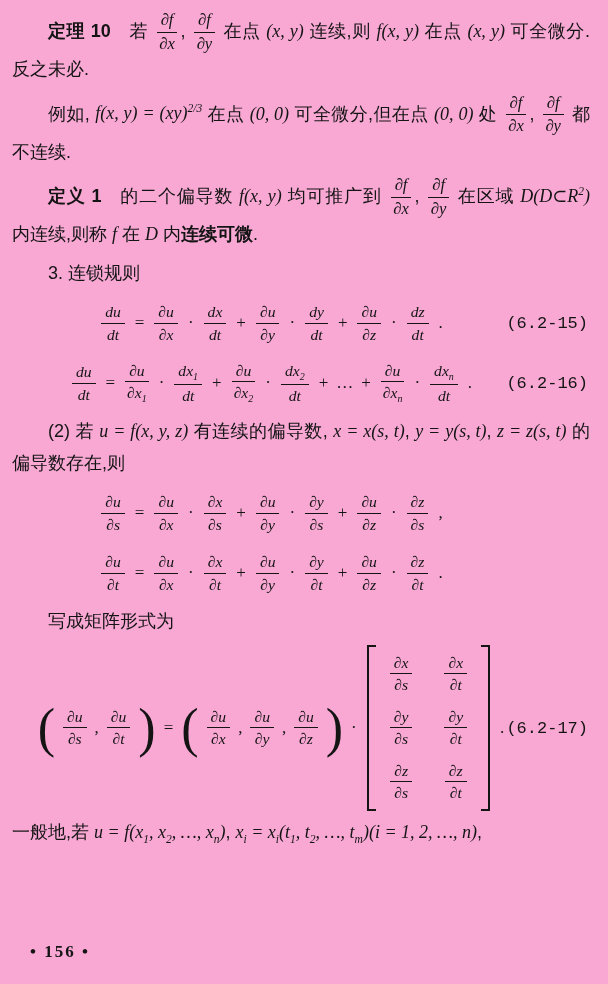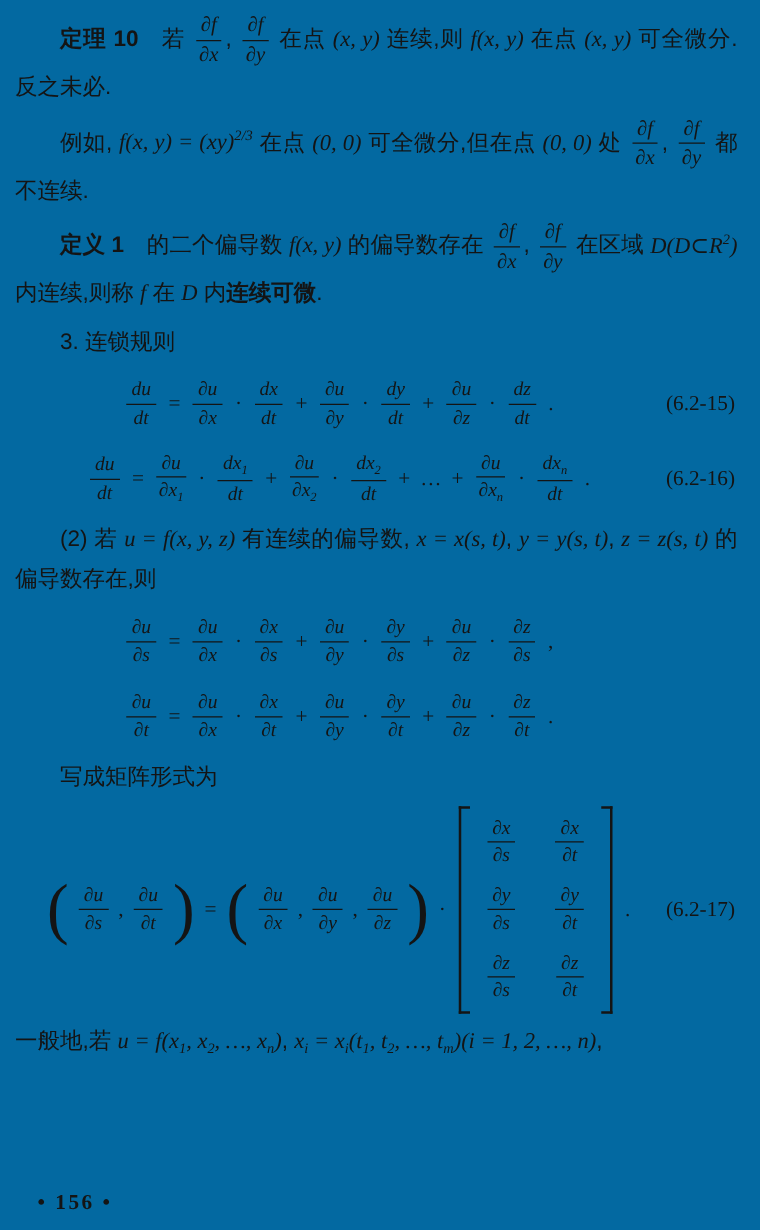--- a/index.html
+++ b/index.html
@@ -2,21 +2,21 @@
 <html lang="zh"><head>
 <meta charset="utf-8">
 <style>
   html, body { margin: 0; padding: 0; background: #f4f4f1; }
   .page {
     position: relative;
     width: 608px;
     height: 984px;
     margin: 0 auto;
     box-sizing: border-box;
-    background: #0369a1;
+    background: #f9a8d4;
     color: #141414;
     font-family: "Liberation Sans", "DejaVu Sans", sans-serif;
     padding: 10px 18px 0 12px;
     overflow: hidden;
   }
   .para {
     margin: 0 0 7px 0;
     font-size: 18px;
     line-height: 1.75;
     text-align: justify;
@@ -62,21 +62,21 @@
     white-space: nowrap;
   }
   .op { font-style: normal; padding: 0 1px; }
   .eqnum {
     position: absolute;
     right: 2px;
     top: 50%;
     transform: translateY(-50%);
     font-size: 17px;
     font-style: normal;
-    font-family: Liberation Serif, serif;
+    font-family: Liberation Mono, monospace;
   }
   .group { display: inline-flex; align-items: center; gap: 4px; }
   .bigp {
     font-size: 52px;
     font-weight: 300;
     line-height: 0.85;
     font-style: normal;
     transform: scaleY(1.05);
     padding: 0 1px;
   }
@@ -88,21 +88,21 @@
     display: grid;
     grid-template-columns: auto auto;
     gap: 12px 26px;
     padding: 8px 11px;
     justify-items: center;
     align-items: center;
   }
   .footer {
     position: absolute;
     left: 30px;
-    bottom: 12px;
+    bottom: 22px;
     font-size: 17px;
     font-weight: bold;
     letter-spacing: 2px;
     font-family: "Liberation Serif", "DejaVu Serif", serif;
   }
 </style>
 </head>
 <body>
 
 <div class="page">
@@ -114,21 +114,21 @@
           <span class="fnum">∂f</span>
           <span class="fden">∂y</span>
         </span><span class="t"> 在点 </span><span class="m">(x, y)</span><span class="t"> 连续,则 </span><span class="m">f(x, y)</span><span class="t"> 在点 </span><span class="m">(x, y)</span><span class="t"> 可全微分. 反之未必.</span></p>
       <p class="para ind"><span class="t">例如, </span><span class="m">f(x, y) = (xy)<sup>2/3</sup></span><span class="t"> 在点 </span><span class="m">(0, 0)</span><span class="t"> 可全微分,但在点 </span><span class="m">(0, 0)</span><span class="t"> 处 </span><span class="frac">
           <span class="fnum">∂f</span>
           <span class="fden">∂x</span>
         </span><span class="t">, </span><span class="frac">
           <span class="fnum">∂f</span>
           <span class="fden">∂y</span>
         </span><span class="t"> 都不连续.</span></p>
-      <p class="para ind"><span class="t b">定义 1</span><span class="t"> 的二个偏导数 </span><span class="m">f(x, y)</span><span class="t"> 的偏导数存在 </span><span class="frac">
+      <p class="para ind"><span class="t b">定义 1</span><span class="t"> 的二个偏导数 </span><span class="m">f(x, y)</span><span class="t"> 均可推广到 </span><span class="frac">
           <span class="fnum">∂f</span>
           <span class="fden">∂x</span>
         </span><span class="t">, </span><span class="frac">
           <span class="fnum">∂f</span>
           <span class="fden">∂y</span>
         </span><span class="t"> 在区域 </span><span class="m">D(D⊂R<sup>2</sup>)</span><span class="t"> 内连续,则称 </span><span class="m">f</span><span class="t"> 在 </span><span class="m">D</span><span class="t"> 内</span><span class="t b">连续可微</span><span class="t">.</span></p>
       <p class="para ind"><span class="t">3. 连锁规则</span></p>
       <div class="eqline">
         <div class="eq">
           <span class="frac">

